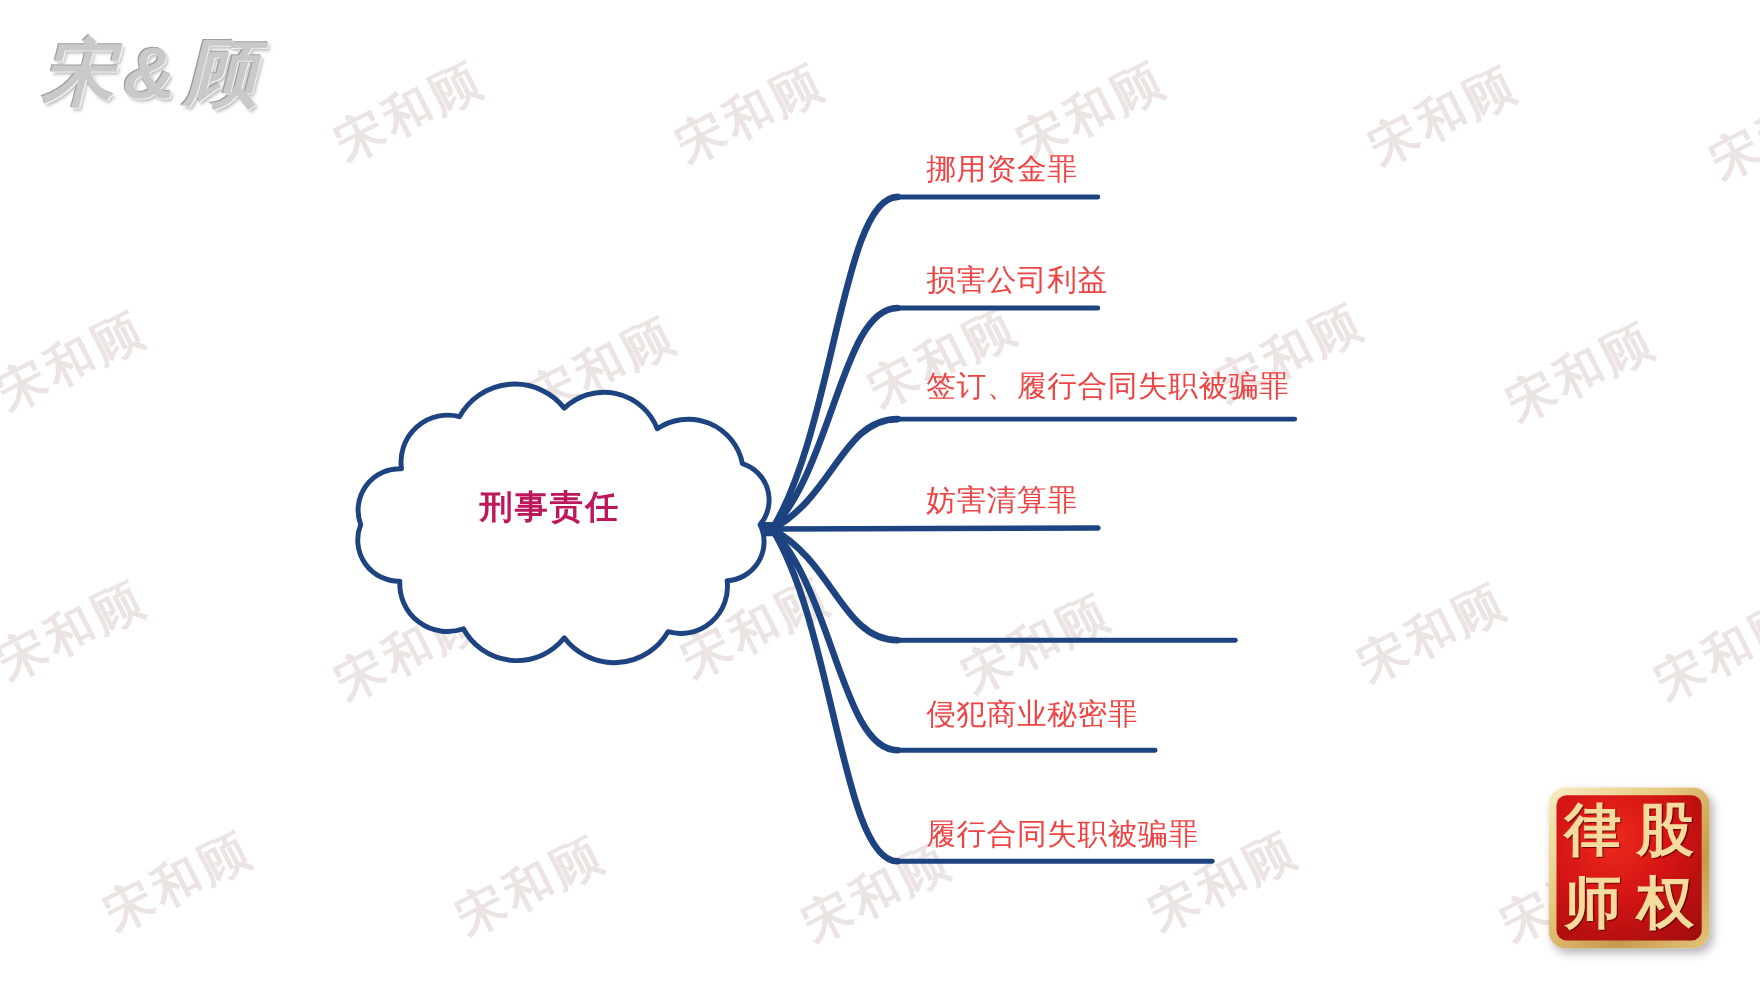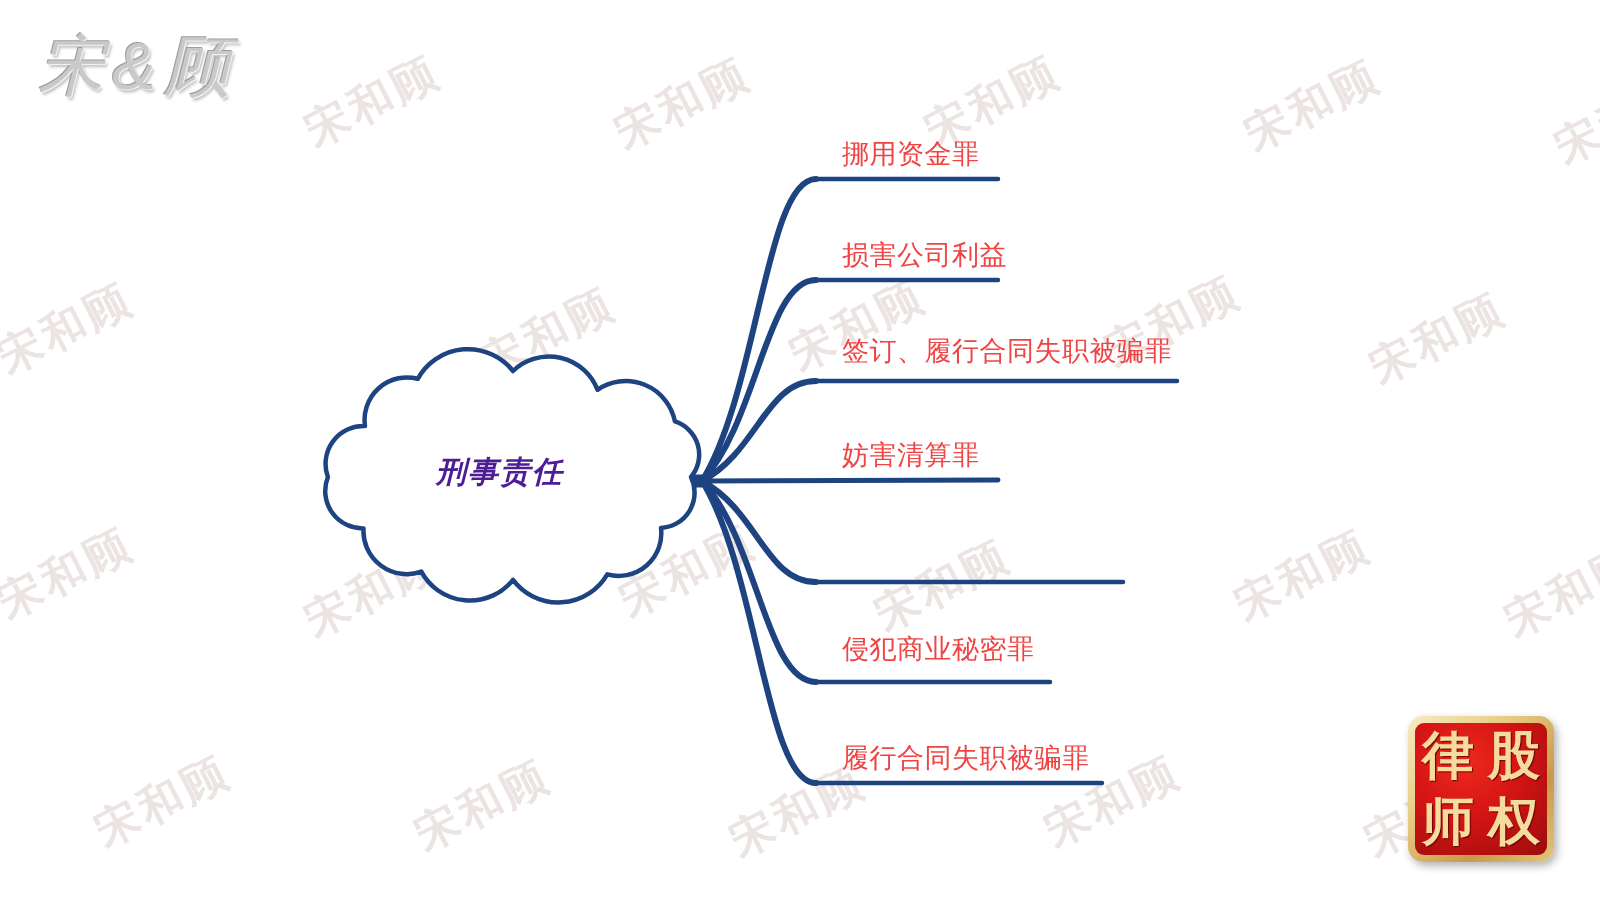--- a/index.html
+++ b/index.html
@@ -10,33 +10,33 @@
   
   .wm-layer{position:absolute;inset:0;z-index:1;}
   .wm{
     position:absolute;color:#ebe4e3;font-size:44px;font-weight:bold;
     letter-spacing:4px;white-space:nowrap;transform:rotate(-27deg);
     transform-origin:left top;user-select:none;
   }
   
   .logo{
     position:absolute;left:38px;top:22px;z-index:3;
-    font-size:66px;font-weight:normal;font-style:italic;letter-spacing:8px;
+    font-size:66px;font-weight:bold;font-style:italic;letter-spacing:8px;
     color:#c9c9c9;
     text-shadow:1px 1px 0 #f2f2f2,-1px -1px 0 #9e9e9e,2px 3px 3px #bdbdbd;
   }
   
   .map-svg{position:absolute;left:0;top:0;z-index:2;}
   
   .root-label{
     position:absolute;left:328px;top:436px;width:344px;z-index:4;
     text-align:center;font-weight:bold;line-height:1.0;
   }
   .root-line1{font-size:33px;color:#1d4380;letter-spacing:1px;}
-  .root-line2{font-size:30px;color:#4c1d95;margin-top:21px;letter-spacing:2px;font-style:italic;}
+  .root-line2{font-size:30px;color:#be185d;margin-top:11px;letter-spacing:2px;}
   
   .branch-label{
     position:absolute;z-index:4;font-size:27px;font-weight:normal;
     color:#ef4444;white-space:nowrap;line-height:34px;letter-spacing:0.5px;
   }
   
   .seal{
     position:absolute;left:1408px;top:716px;width:146px;height:146px;z-index:5;
     border-radius:15px;padding:7px;box-sizing:border-box;
     background:linear-gradient(135deg,#f7ecc4 0%,#e8cc84 35%,#c79a4a 70%,#e4c47c 100%);

